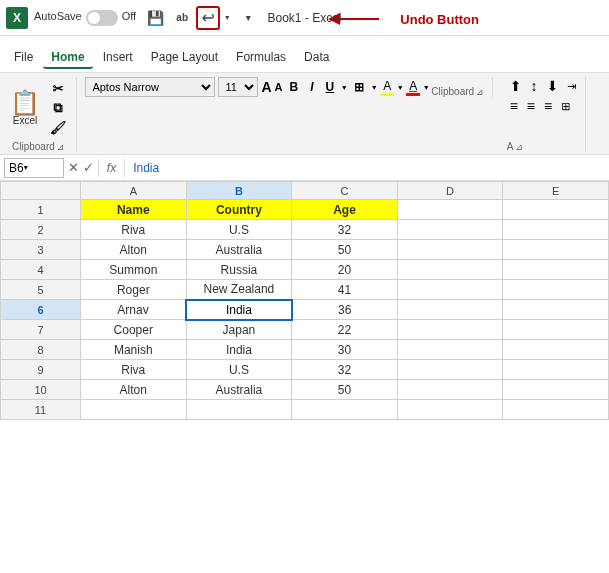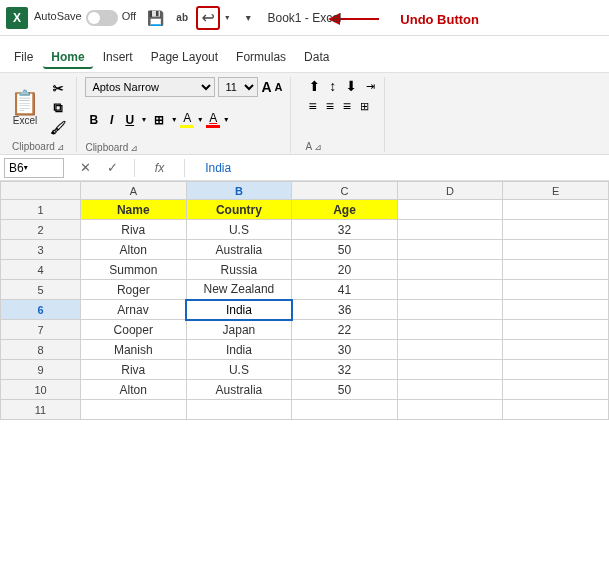--- a/index.html
+++ b/index.html
@@ -31,35 +31,35 @@
       display: flex; align-items: flex-start; background: #fff; padding: 2px 6px; height: 28px; gap: 2px; border-bottom: 1px solid #e0e0e0; margin-top: 9px;
     }
     .menu-item { padding: 3px 8px; font-size: 12px; color: #333; cursor: pointer; border-radius: 3px; }
     .menu-item.active { border-bottom: 2px solid #1D6F42; font-weight: bold; color: #1D6F42; }
 
     
     .ribbon {
       background: #f3f3f3; border-bottom: 1px solid #ddd; padding: 4px 6px 2px; display: flex; align-items: flex-start; gap: 8px; height: 82px;
     }
     .ribbon-btn { display: flex; flex-direction: column; align-items: center; padding: 3px 5px; cursor: pointer; border: none; background: transparent; border-radius: 3px; font-size: 10px; color: #333; }
-    .font-section { display: flex; flex-direction: column; gap: 14px; padding-right: 8px; border-right: 1px solid #ddd; }
+    .font-section { display: flex; flex-direction: row; gap: 3px; padding-right: 8px; border-right: 1px solid #ddd; }
     .font-row1 { display: flex; align-items: center; gap: 3px; }
     .font-select { height: 20px; font-size: 11px; border: 1px solid #bbb; padding: 0 2px; width: 130px; }
     .font-size-select { height: 20px; font-size: 11px; border: 1px solid #bbb; padding: 0 2px; width: 40px; }
     .font-size-btn { border: none; background: transparent; cursor: pointer; font-size: 13px; font-weight: bold; }
     .font-row2 { display: flex; align-items: center; gap: 4px; }
     .fmt-btn { border: none; background: transparent; cursor: pointer; font-size: 12px; font-weight: bold; padding: 1px 4px; border-radius: 2px; }
     .fmt-btn.bold { font-weight: 900; }
     .fmt-btn.italic { font-style: italic; }
     .fmt-btn.underline { text-decoration: underline; }
     .align-btn { border: none; background: transparent; cursor: pointer; font-size: 14px; padding: 1px 3px; border-radius: 2px; }
 
     
     .formula-bar {
-      display: flex; align-items: center; border-bottom: 1px solid #ddd; height: 26px; padding: 0 4px; gap: 16px; background: #fff;
+      display: flex; align-items: center; border-bottom: 1px solid #ddd; height: 26px; padding: 0 4px; gap: 4px; background: #fff;
     }
     .cell-ref { display: flex; align-items: center; border: 1px solid #bbb; height: 20px; padding: 0 4px; min-width: 60px; font-size: 12px; }
     .cell-ref-dropdown { font-size: 8px; cursor: pointer; }
     .formula-input { flex: 1; border: none; outline: none; font-size: 12px; color: #1565C0; padding: 0 4px; }
     .formula-divider { width: 1px; background: #ddd; height: 18px; }
     table { border-collapse: collapse; width: 100%; }
     .col-header { background: #f3f3f3; text-align: center; font-size: 11px; font-weight: normal; color: #444; border: 1px solid #d0d0d0; padding: 2px 6px; min-width: 80px; height: 18px; cursor: pointer; }
     .col-header.selected { background: #d3e4f5; color: #1565C0; font-weight: bold; }
     .row-header { background: #f3f3f3; text-align: center; font-size: 11px; color: #444; border: 1px solid #d0d0d0; padding: 0 4px; width: 24px; height: 20px; }
     .row-header.selected { background: #d3e4f5; color: #1565C0; font-weight: bold; }

